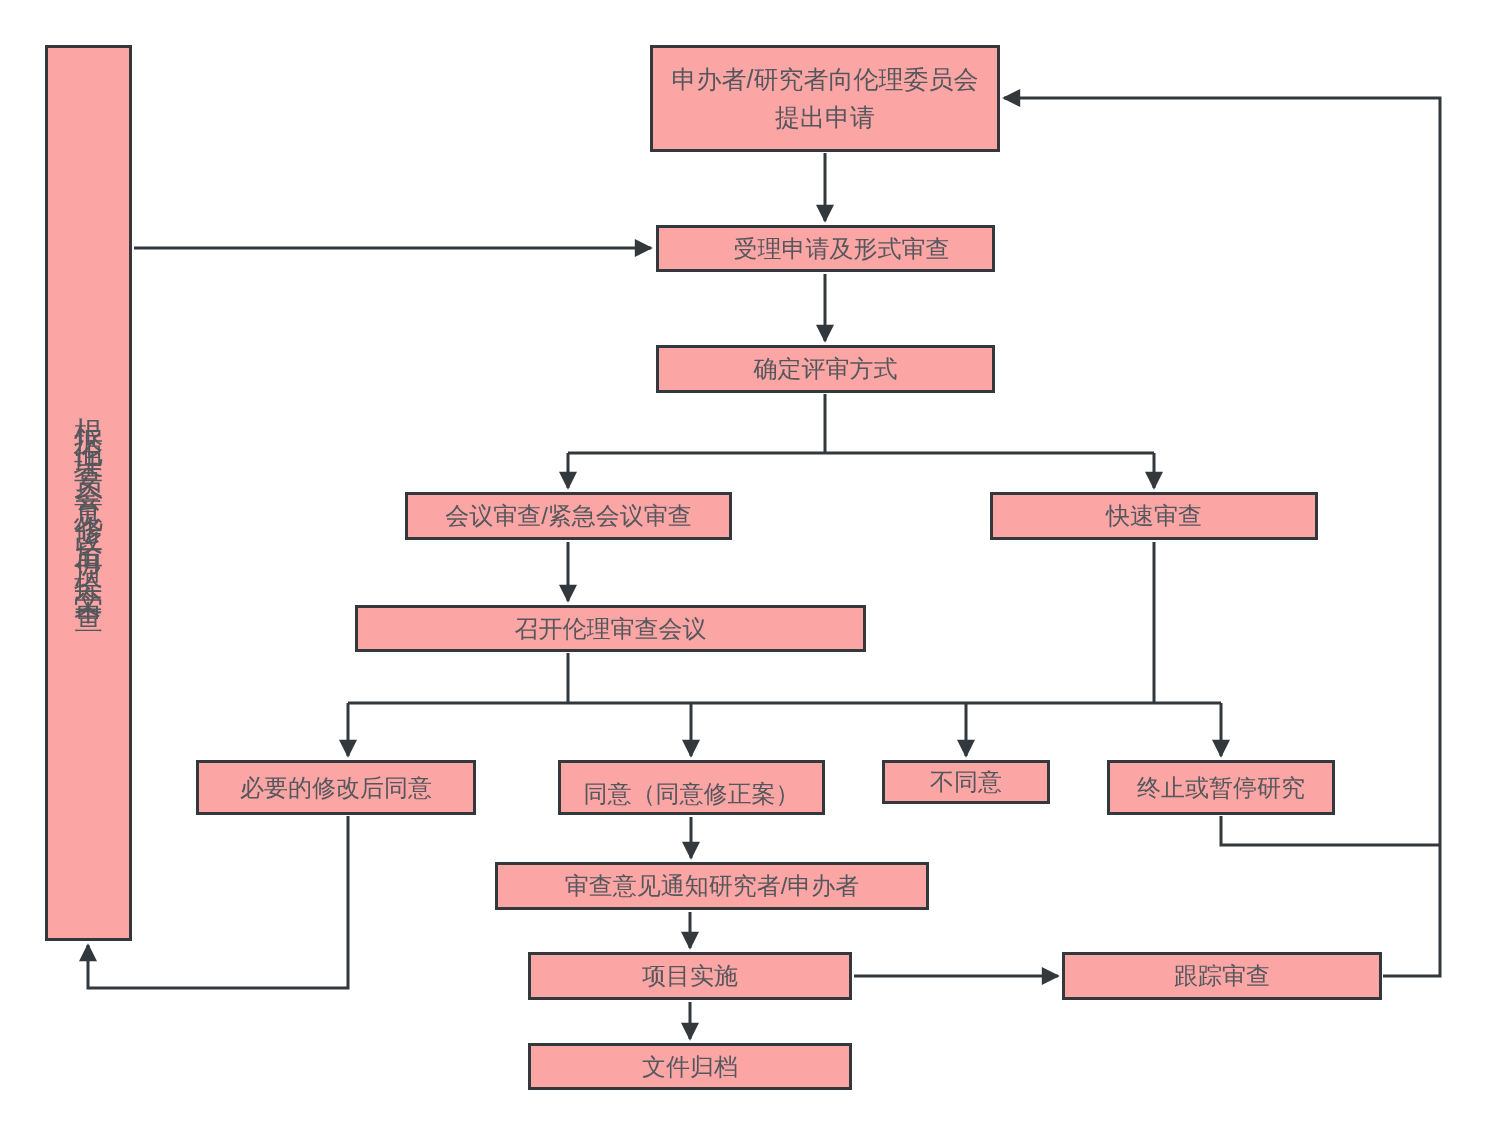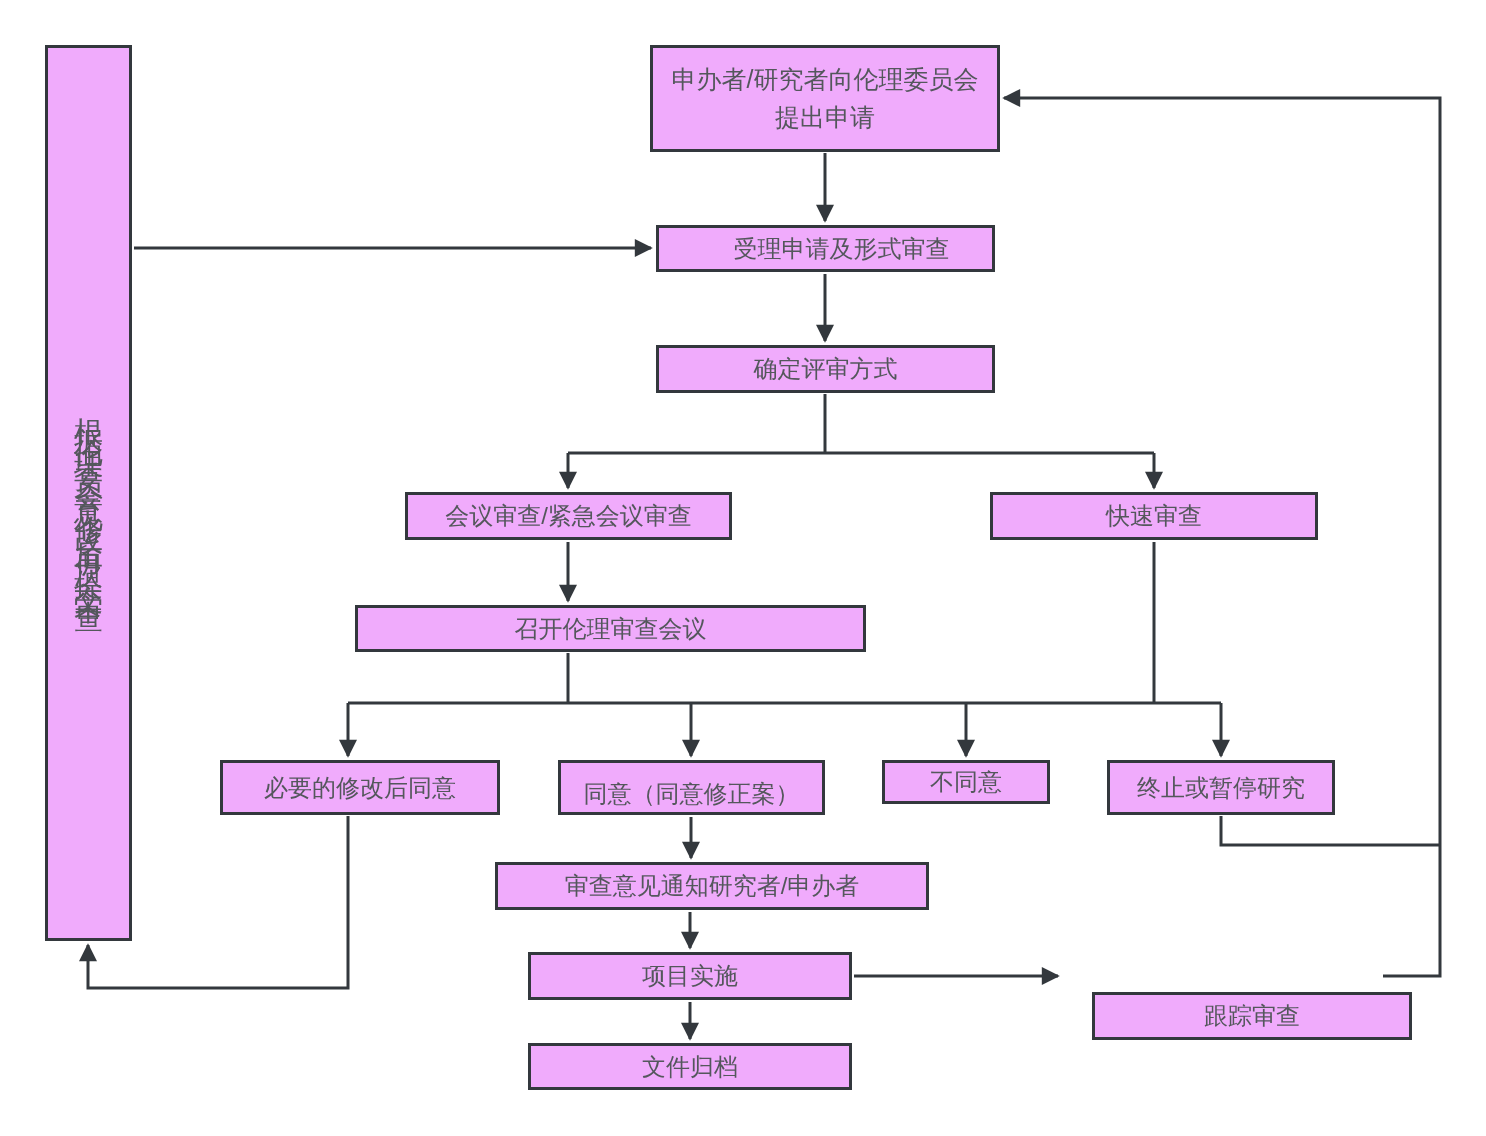--- a/index.html
+++ b/index.html
@@ -8,21 +8,21 @@
     width:1486px;height:1136px;
     background:#ffffff;
     font-family:"Liberation Sans","DejaVu Sans",sans-serif;
     overflow:hidden;
   }
   svg.connectors{position:absolute;left:0;top:0;width:1486px;height:1136px;}
   .node{
     position:absolute;
     box-sizing:border-box;
     border:3px solid #33383d;
-    background:#f0abfc;
+    background:#fca5a5;
     display:flex;align-items:center;justify-content:center;
     text-align:center;
     color:#54575c;
     font-size:24px;
     line-height:1.5;
     z-index:2;
   }
   .node .lbl{display:block;padding:0 14px;}
   
   .n-resubmit {left:45px;  top:45px;  width:87px;  height:896px;}
@@ -33,27 +33,27 @@
     line-height:1;
     padding:0;
   }
   .n-apply    {left:650px; top:45px;  width:350px; height:107px; font-size:25px;}
   .n-apply .lbl{padding:0 16px;}
   .n-accept   {left:656px; top:225px; width:339px; height:47px;padding-left:32px;}
   .n-method   {left:656px; top:345px; width:339px; height:48px;}
   .n-meeting  {left:405px; top:492px; width:327px; height:48px;}
   .n-fast     {left:990px; top:492px; width:328px; height:48px;}
   .n-convene  {left:355px; top:605px; width:511px; height:47px;}
-  .n-modify   {left:220px; top:760px; width:280px; height:55px;}
+  .n-modify   {left:196px; top:760px; width:280px; height:55px;}
   .n-approve  {left:558px; top:760px; width:267px; height:55px;align-items:flex-end;}
   .n-disagree {left:882px; top:760px; width:168px; height:44px;}
   .n-terminate{left:1107px;top:760px; width:228px; height:55px;}
   .n-notify   {left:483px; top:862px; width:434px; height:48px;margin-left:12px;}
   .n-implement{left:528px; top:952px; width:324px; height:48px;}
-  .n-followup {left:1092px;top:952px; width:320px; height:48px;margin-top:40px;}
+  .n-followup {left:1062px;top:952px; width:320px; height:48px;}
   .n-archive  {left:528px; top:1043px;width:324px; height:47px;}
 </style>
 </head>
 <body>
 
 <div class="canvas">
 
   <svg class="connectors" viewBox="0 0 1486 1136" xmlns="http://www.w3.org/2000/svg">
     <defs>
       <marker id="arrow" viewBox="0 0 10 10" refX="9" refY="5" markerWidth="7.3" markerHeight="6" orient="auto" markerUnits="strokeWidth">

